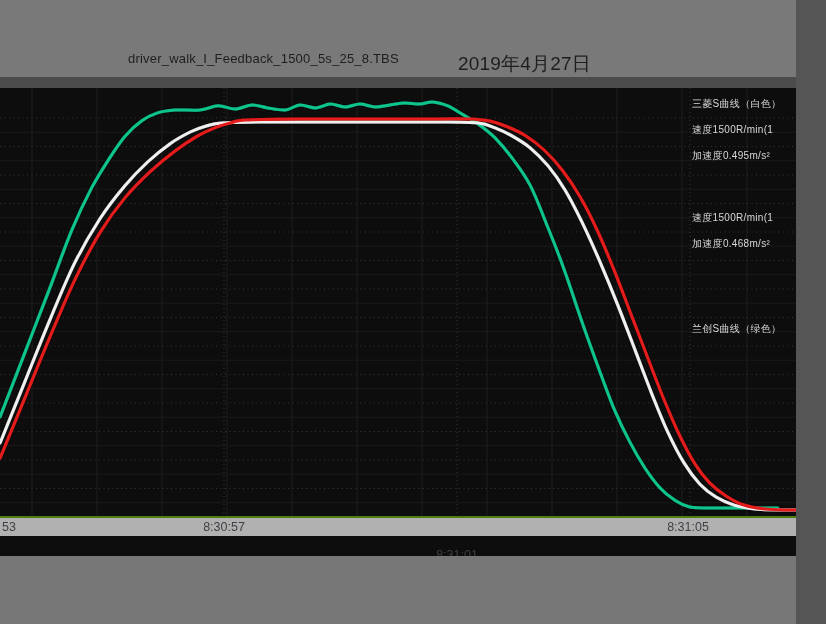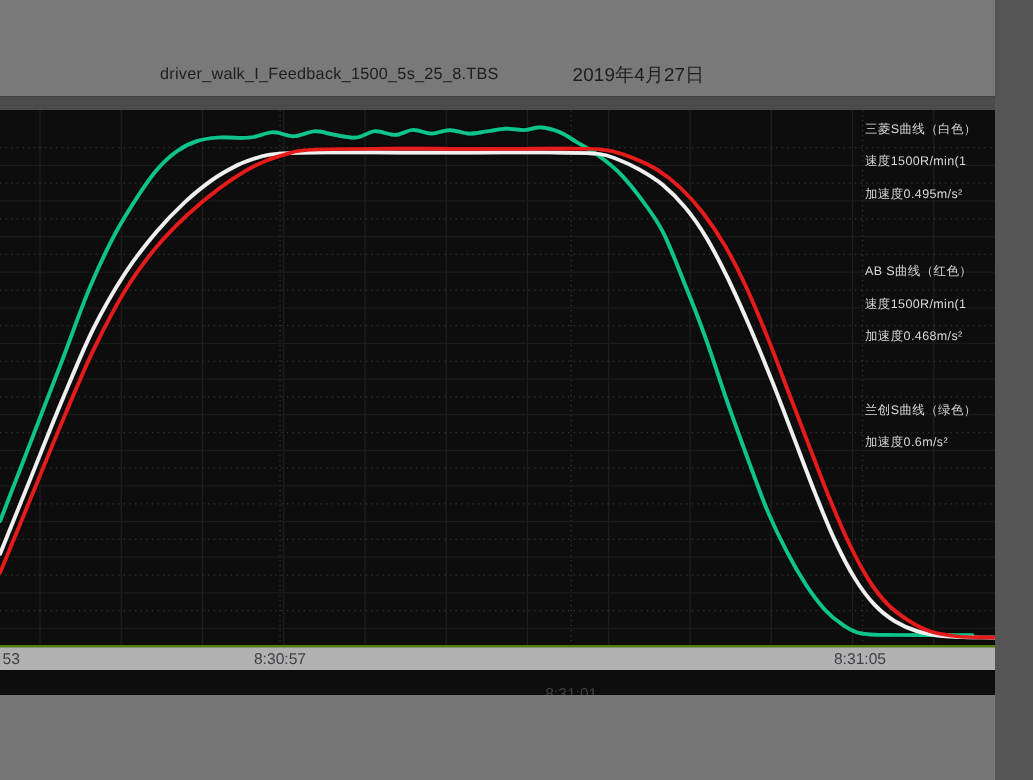--- a/index.html
+++ b/index.html
@@ -4,21 +4,21 @@
 <style>
   html,body{margin:0;padding:0;background:#555;}
   .screen{
     position:relative;width:796px;height:624px;overflow:hidden;
     font-family:"Liberation Sans","DejaVu Sans",sans-serif;
     background:#0d0d0d;
   }
   .header-bar{position:absolute;left:0;top:0;width:826px;height:77px;background:#797979;}
   .header-sub-strip{position:absolute;left:0;top:77px;width:826px;height:11px;background:#4b4b4b;}
   .file-name{position:absolute;left:128px;top:51px;font-size:13px;color:#1e1e1e;letter-spacing:.2px;white-space:nowrap;}
-  .report-date{position:absolute;left:458px;top:51px;font-size:15px;color:#1e1e1e;letter-spacing:.2px;white-space:nowrap;}
+  .report-date{position:absolute;left:458px;top:51px;font-size:19px;color:#1e1e1e;letter-spacing:.2px;white-space:nowrap;}
   .chart-area{position:absolute;left:0;top:88px;width:826px;height:445px;background:#0d0d0d;}
   svg.plot{position:absolute;left:0;top:0;width:826px;height:624px;}
   .gv{stroke:#1f1f1f;stroke-width:1;}
   .gvd{stroke:#363636;stroke-width:1;stroke-dasharray:1 3;}
   .gh{stroke:#373737;stroke-width:1;stroke-dasharray:1 3.5;}
   .ghf{stroke:#1b1b1b;stroke-width:1;}
   .curve{fill:none;stroke-width:3;stroke-linecap:round;stroke-linejoin:round;}
   .legend-block{
     position:absolute;left:692px;width:134px;overflow:hidden;
     font-size:10px;line-height:26px;color:#d8d8d8;white-space:nowrap;letter-spacing:.3px;
@@ -107,27 +107,25 @@
       <path class="curve" d="M0.1,458.1C4.3,448.0 16.8,417.5 25.2,397.1C33.5,376.8 42.0,355.6 50.3,336.1C58.5,316.6 66.5,297.3 74.7,280.1C83.0,262.9 91.5,246.6 99.8,232.9C108.2,219.2 116.5,208.1 124.9,197.9C133.2,187.8 141.6,179.7 149.9,171.9C158.3,164.1 167.3,156.8 175.0,151.0C182.7,145.2 189.5,140.8 196.0,136.9C202.5,133.1 208.4,130.4 214.1,128.1C219.7,125.8 224.5,124.5 229.8,123.1C235.2,121.8 234.5,120.7 246.1,120.0C257.8,119.3 280.8,119.1 299.8,119.0C318.7,118.8 339.8,119.0 359.8,119.0C379.8,119.0 401.5,119.0 419.9,119.0C438.2,119.0 458.4,118.6 470.0,119.0C481.7,119.3 483.5,119.7 489.8,121.0C496.2,122.4 501.9,124.6 507.9,127.0C513.9,129.5 520.0,132.1 526.0,135.9C532.0,139.7 538.0,144.3 544.1,150.0C550.1,155.7 556.1,162.2 562.1,170.0C568.2,177.9 574.4,186.9 580.2,196.9C586.0,206.9 591.5,217.8 597.1,230.0C602.7,242.2 608.4,255.9 614.0,269.9C619.7,283.9 625.3,299.3 630.9,314.0C636.6,328.6 642.3,343.7 647.8,358.0C653.4,372.4 658.8,387.0 664.2,400.0C669.5,413.0 674.7,425.3 679.9,436.0C685.0,446.6 690.1,456.3 695.1,464.1C700.0,471.9 704.5,477.6 709.6,482.9C714.8,488.2 720.2,492.2 726.0,495.9C731.7,499.6 737.5,502.9 744.0,505.0C750.5,507.2 757.3,508.1 765.0,509.0C772.7,509.8 779.9,509.8 790.1,510.0C800.3,510.2 820.2,510.0 826.2,510.0" stroke="#e51b1b"></path>
     </g>
   </svg>
 
   <div class="legend-block" style="top:91px">
     <div>三菱S曲线（白色）</div>
     <div>速度1500R/min(1</div>
     <div>加速度0.495m/s²</div>
   </div>
   <div class="legend-block" style="top:205px">
-    <div>AB S曲线（红色）</div>
     <div>速度1500R/min(1</div>
     <div>加速度0.468m/s²</div>
   </div>
   <div class="legend-block" style="top:316px">
     <div>兰创S曲线（绿色）</div>
-    <div>加速度0.6m/s²</div>
   </div>
 
   <div class="axis-strip">
     <span class="tick-label" id="tick0" style="left: 2px;">53</span>
     <span class="tick-label centered" id="tick1" style="left: 224px;">8:30:57</span>
     <span class="tick-label centered" id="tick2" style="left: 457px; margin-top: 28px;">8:31:01</span>
     <span class="tick-label centered" id="tick3" style="left: 688px;">8:31:05</span>
   </div>
 
   <div class="footer-bar"></div>

